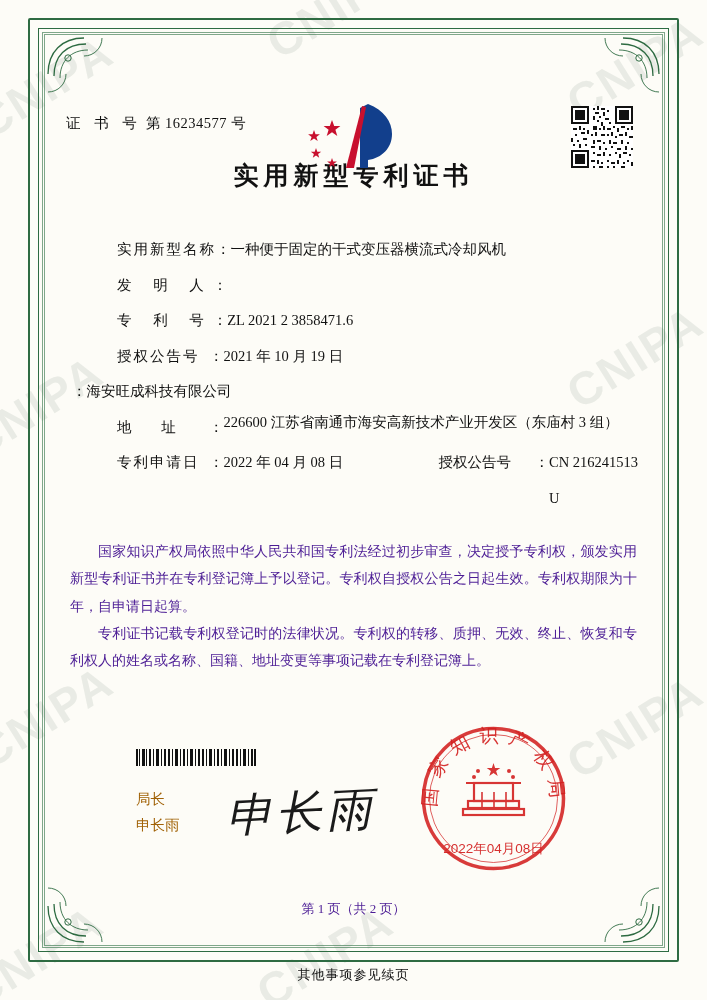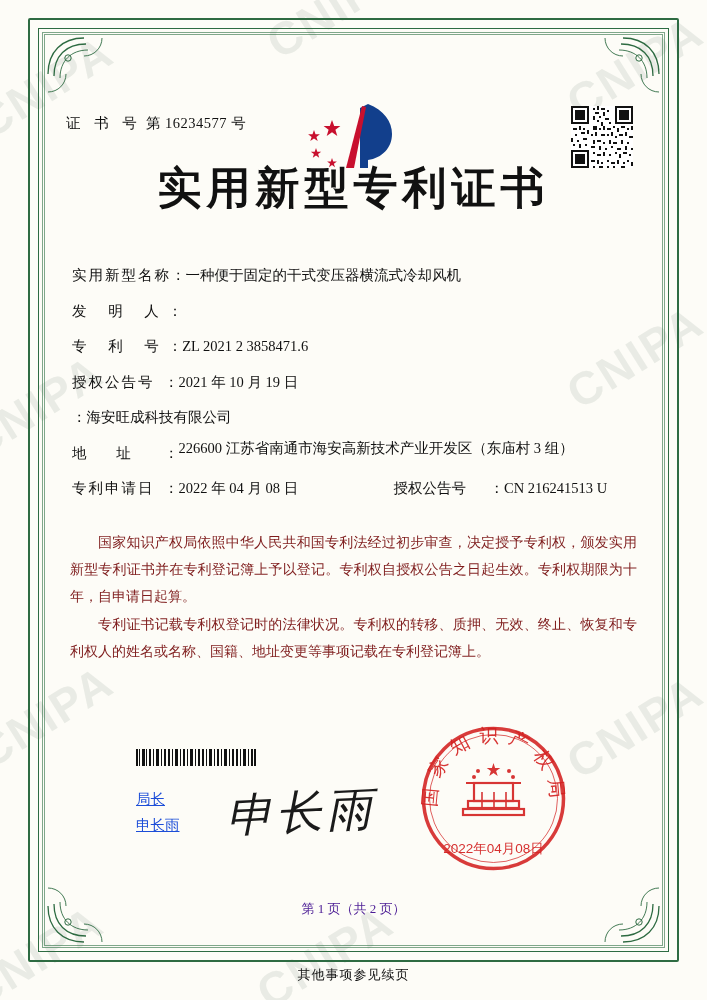--- a/index.html
+++ b/index.html
@@ -102,21 +102,21 @@
   .qr {
     position: absolute;
     right: 8px;
     top: 54px;
     width: 62px;
     height: 62px;
   }
 
   .title {
     text-align: center;
-    font-size: 44px;
+    font-size: 25px;
     font-weight: bold;
     letter-spacing: 5px;
     color: #111;
     margin-top: 26px;
     font-family: "DejaVu Serif", serif;
   }
 
   .fields {
     margin-top: 40px;
     font-size: 14.5px;
@@ -124,57 +124,57 @@
     line-height: 2.45;
   }
   .row {
     display: flex;
     align-items: flex-start;
     padding-left: 6px;
   }
   .row .label {
     flex: 0 0 92px;
     white-space: nowrap;
+    margin-left: 45px;
   }
   .sp2 { letter-spacing: 2px; }
   .sp6 { letter-spacing: 9px; }
   .sp10 { letter-spacing: 13px; }
   .row .colon { flex: 0 0 12px; }
   .row .value { flex: 1; }
   .row.two .value-a { flex: 0 0 215px; }
   .row.two .label-b { flex: 0 0 96px; white-space: nowrap;}
   .addr-value { line-height: 1.75; }
 
   .para {
     margin-top: 22px;
     font-size: 14px;
     line-height: 1.95;
-    color: #7f1d1d;
+    color: #4c1d95;
     text-align: justify;
     padding: 0 4px;
   }
   .para p { margin: 0; text-indent: 2em; }
 
   .barcode {
     position: absolute;
     left: 70px;
     bottom: 168px;
     height: 17px;
     width: 120px;
   }
   .barcode svg { display:block; height:100%; width:100%; }
 
   .sign-block {
     position: absolute;
     left: 70px;
     bottom: 96px;
     font-size: 14.5px;
     line-height: 1.75;
-    color: #1d4ed8;
-    text-decoration: underline;
+    color: #a16207;
   }
   .signature {
     position: absolute;
     left: 160px;
     bottom: 90px;
     font-size: 46px;
     font-family: "DejaVu Serif", serif;
     color: #1a1a1a;
     font-style: italic;
     letter-spacing: 4px;

